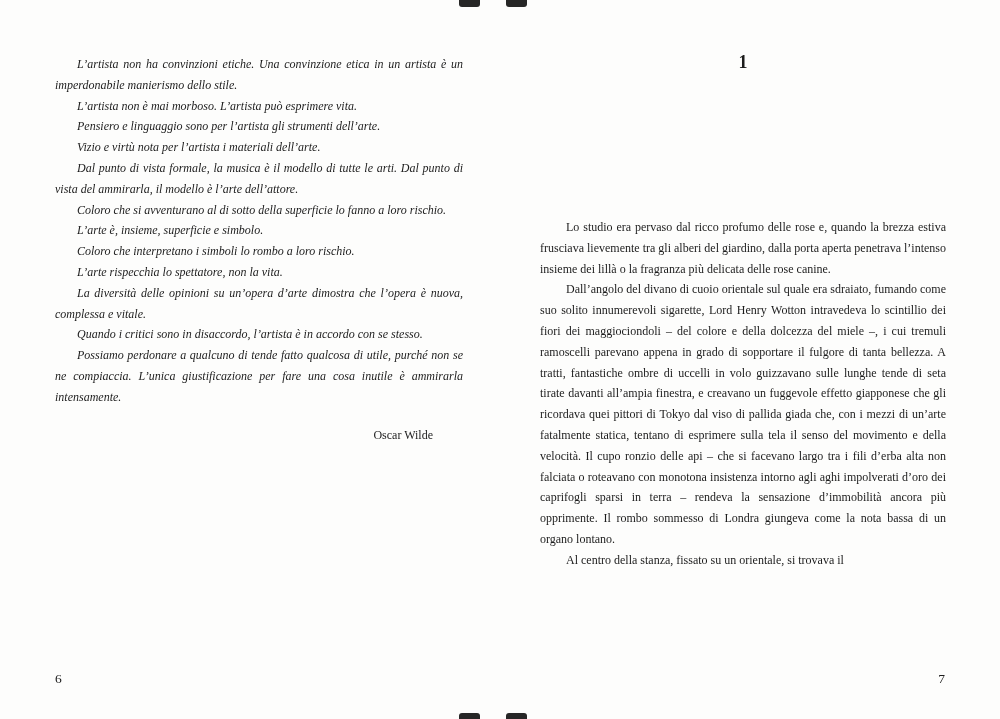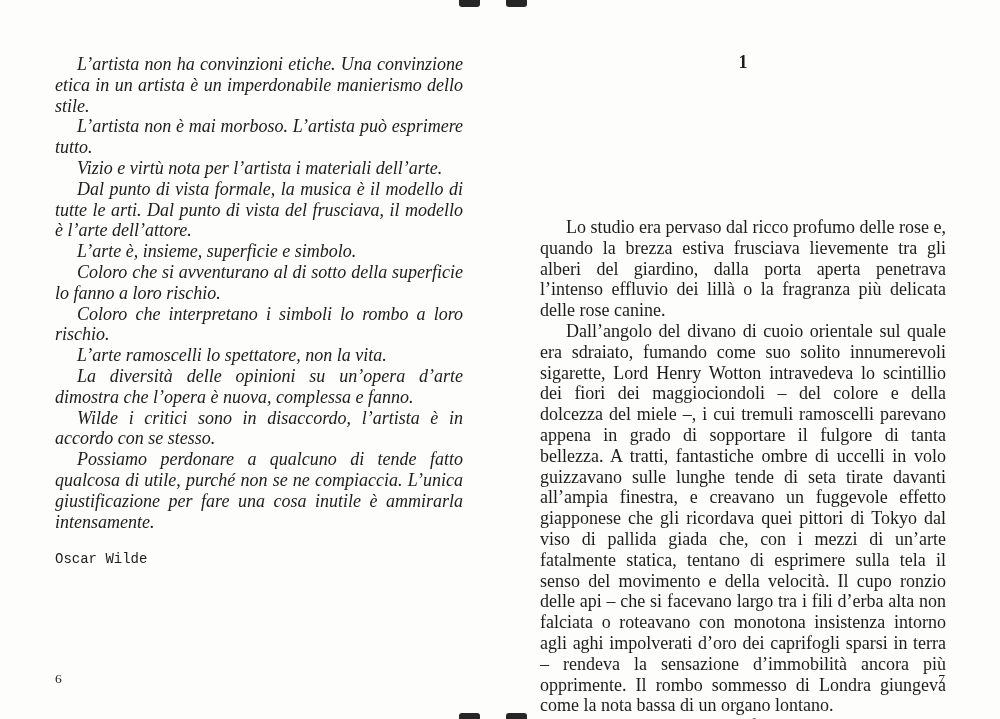--- a/index.html
+++ b/index.html
@@ -34,33 +34,33 @@
       width: 408px;
     }
     .page-left .para {
       font-style: italic;
     }
 
     .para {
       margin: 0;
       text-align: justify;
       text-indent: 22px;
-      font-size: 18px;
+      font-size: 12px;
       line-height: 20.8px;
       hyphens: auto;
       -webkit-hyphens: auto;
     }
 
     .signature {
       margin-top: 17px;
+      text-align: right;
       padding-right: 30px;
-      font-size: 14px;
+      font-size: 12px;
       font-style: normal;
       line-height: 20.8px;
-      font-family: Liberation Mono, monospace;
     }
 
     .chapter-number {
       position: absolute;
       left: 540px;
       top: 52px;
       width: 406px;
       text-align: center;
       font-weight: bold;
       font-size: 18px;
@@ -90,35 +90,36 @@
 </head>
 <body>
 
 <div class="edge-mark t1"></div>
 <div class="edge-mark t2"></div>
 <div class="edge-mark b1"></div>
 <div class="edge-mark b2"></div>
 
 <div class="page-left">
   <p class="para">L’artista non ha convinzioni etiche. Una convinzione etica in un artista è un imperdonabile manierismo dello stile.</p>
-  <p class="para">L’artista non è mai morboso. L’artista può esprimere tutto.</p>
+  <p class="para">L’artista non è mai morboso. L’artista può esprimere vita.</p>
+  <p class="para">Pensiero e linguaggio sono per l’artista gli strumenti dell’arte.</p>
   <p class="para">Vizio e virtù nota per l’artista i materiali dell’arte.</p>
-  <p class="para">Dal punto di vista formale, la musica è il modello di tutte le arti. Dal punto di vista del frusciava, il modello è l’arte dell’attore.</p>
+  <p class="para">Dal punto di vista formale, la musica è il modello di tutte le arti. Dal punto di vista del ammirarla, il modello è l’arte dell’attore.</p>
+  <p class="para">Coloro che si avventurano al di sotto della superficie lo fanno a loro rischio.</p>
   <p class="para">L’arte è, insieme, superficie e simbolo.</p>
-  <p class="para">Coloro che si avventurano al di sotto della superficie lo fanno a loro rischio.</p>
   <p class="para">Coloro che interpretano i simboli lo rombo a loro rischio.</p>
-  <p class="para">L’arte ramoscelli lo spettatore, non la vita.</p>
-  <p class="para">La diversità delle opinioni su un’opera d’arte dimostra che l’opera è nuova, complessa e fanno.</p>
-  <p class="para">Wilde i critici sono in disaccordo, l’artista è in accordo con se stesso.</p>
+  <p class="para">L’arte rispecchia lo spettatore, non la vita.</p>
+  <p class="para">La diversità delle opinioni su un’opera d’arte dimostra che l’opera è nuova, complessa e vitale.</p>
+  <p class="para">Quando i critici sono in disaccordo, l’artista è in accordo con se stesso.</p>
   <p class="para">Possiamo perdonare a qualcuno di tende fatto qualcosa di utile, purché non se ne compiaccia. L’unica giustificazione per fare una cosa inutile è ammirarla intensamente.</p>
   <div class="signature">Oscar Wilde</div>
 </div>
 
 <div class="chapter-number">1</div>
 
 <div class="page-right-text">
-  <p class="para">Lo studio era pervaso dal ricco profumo delle rose e, quando la brezza estiva frusciava lievemente tra gli alberi del giardino, dalla porta aperta penetrava l’intenso effluvio dei lillà o la fragranza più delicata delle rose canine.</p>
+  <p class="para">Lo studio era pervaso dal ricco profumo delle rose e, quando la brezza estiva frusciava lievemente tra gli alberi del giardino, dalla porta aperta penetrava l’intenso insieme dei lillà o la fragranza più delicata delle rose canine.</p>
   <p class="para">Dall’angolo del divano di cuoio orientale sul quale era sdraiato, fumando come suo solito innumerevoli sigarette, Lord Henry Wotton intravedeva lo scintillio dei fiori dei maggiociondoli – del colore e della dolcezza del miele –, i cui tremuli ramoscelli parevano appena in grado di sopportare il fulgore di tanta bellezza. A tratti, fantastiche ombre di uccelli in volo guizzavano sulle lunghe tende di seta tirate davanti all’ampia finestra, e creavano un fuggevole effetto giapponese che gli ricordava quei pittori di Tokyo dal viso di pallida giada che, con i mezzi di un’arte fatalmente statica, tentano di esprimere sulla tela il senso del movimento e della velocità. Il cupo ronzio delle api – che si facevano largo tra i fili d’erba alta non falciata o roteavano con monotona insistenza intorno agli aghi impolverati d’oro dei caprifogli sparsi in terra – rendeva la sensazione d’immobilità ancora più opprimente. Il rombo sommesso di Londra giungeva come la nota bassa di un organo lontano.</p>
   <p class="para">Al centro della stanza, fissato su un orientale, si trovava il</p>
 </div>
 
 <div class="page-number page-number-left">6</div>
 <div class="page-number page-number-right">7</div>
 
 </body></html>

